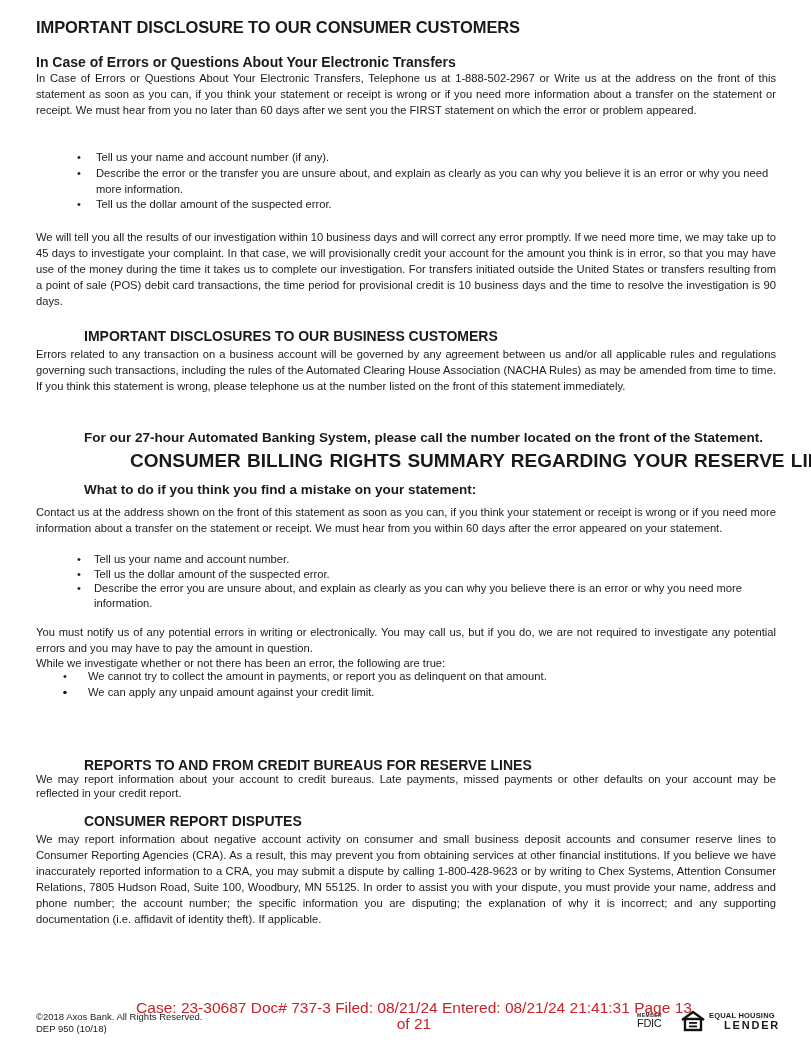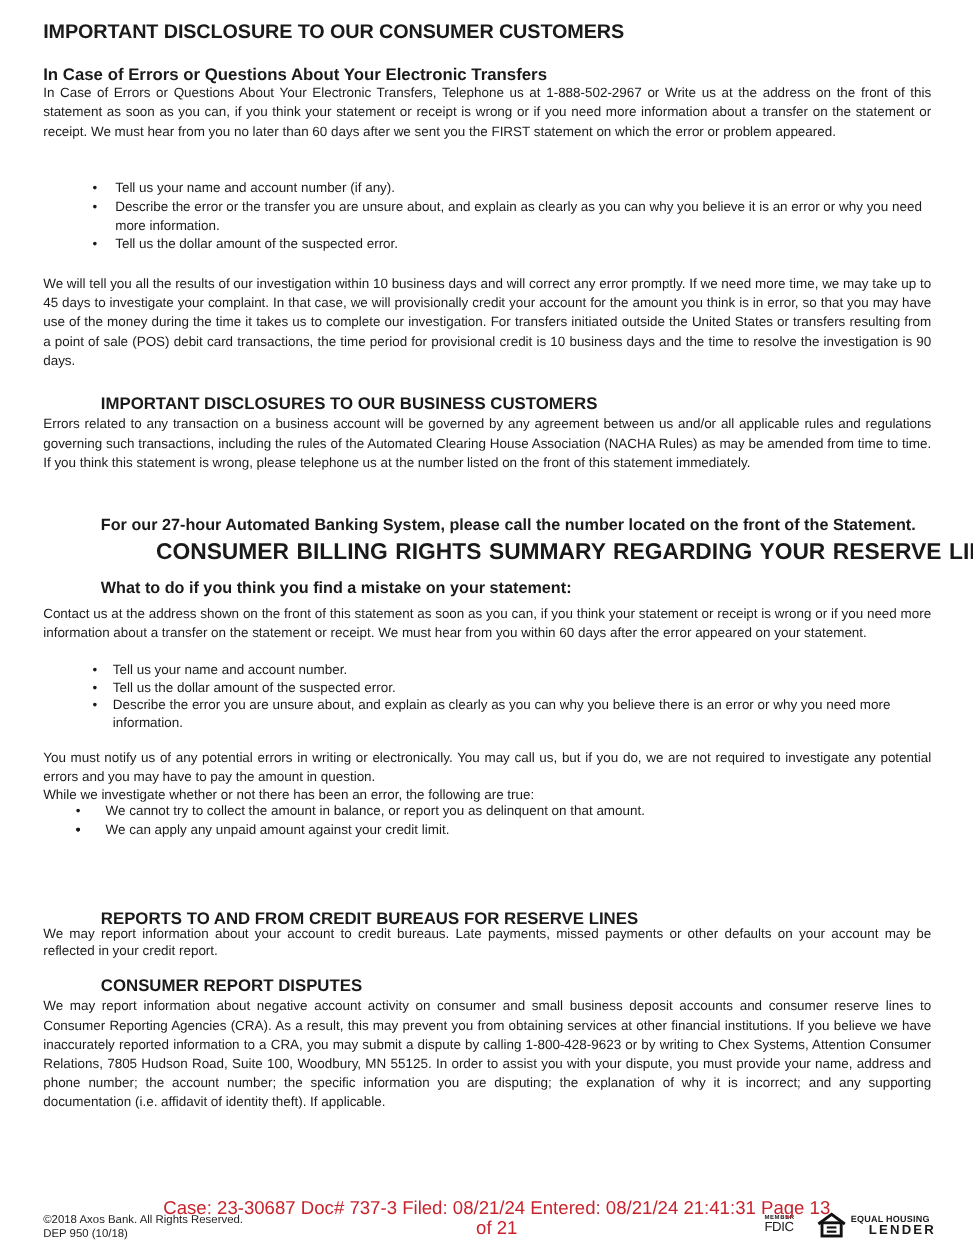--- a/index.html
+++ b/index.html
@@ -58,21 +58,21 @@
   <ul class="abs bullets" style="top:552px; left:38px; width:702px;">
     <li style="padding-left:20px; line-height:14.5px;"><span class="dot">•</span><span>Tell us your name and account number.</span></li>
     <li style="padding-left:20px; line-height:14.5px;"><span class="dot">•</span><span>Tell us the dollar amount of the suspected error.</span></li>
     <li style="padding-left:20px; line-height:14.5px;"><span class="dot">•</span><span>Describe the error  you are unsure about, and explain as clearly as you can why you believe there is an error or why you need more information.</span></li>
   </ul>
 
   <div class="abs p p-last" style="top:624px;">You must notify us of any potential errors in writing or electronically.  You may call us, but if you do, we are not required to investigate any potential errors and you may have to pay the amount in question.</div>
   <div class="abs p" style="top:656px; line-height:14px;">While we investigate whether or not there has been an error, the following are true:</div>
 
   <ul class="abs bullets" style="top:669px; left:24px; width:716px;">
-    <li style="padding-left:28px; line-height:15px;"><span class="dot">•</span><span>We cannot try to collect the amount in balance, or report you as delinquent on that amount.</span></li>
+    <li style="padding-left:28px; line-height:15px;"><span class="dot">•</span><span>We cannot try to collect the amount in payments, or report you as delinquent on that amount.</span></li>
     <li style="padding-left:28px; line-height:16px; text-align:justify;"><span class="dot">•</span></li>
     <li style="padding-left:28px; line-height:17px;"><span class="dot">•</span></li>
     <li style="padding-left:28px; line-height:17px;"><span class="dot">•</span><span>We can apply any unpaid amount against your credit limit.</span></li>
   </ul>
 
   <div class="abs h3" style="top:757px;">REPORTS TO AND FROM CREDIT BUREAUS FOR RESERVE LINES</div>
   <div class="abs p p-last" style="top:772px; line-height:14px;">We may report information about your account to credit bureaus. Late payments, missed payments or other defaults on your account may be reflected in your credit report.</div>
 
   <div class="abs h3" style="top:813px;">CONSUMER REPORT DISPUTES</div>
   <div class="abs p p-last" style="top:831px;">We may report information about negative account activity on consumer and small business deposit accounts and consumer reserve lines to Consumer Reporting Agencies (CRA). As a result, this may prevent you from obtaining services at other financial institutions. If you believe we have inaccurately reported information to a CRA, you may submit a dispute by calling 1-800-428-9623 or by writing to Chex Systems, Attention Consumer Relations, 7805  Hudson Road, Suite 100, Woodbury, MN 55125. In order to assist you with your dispute, you must provide your name, address and phone number; the account number; the specific information you are disputing; the explanation of why it is incorrect; and any supporting documentation (i.e. affidavit of identity theft). If applicable.</div>

